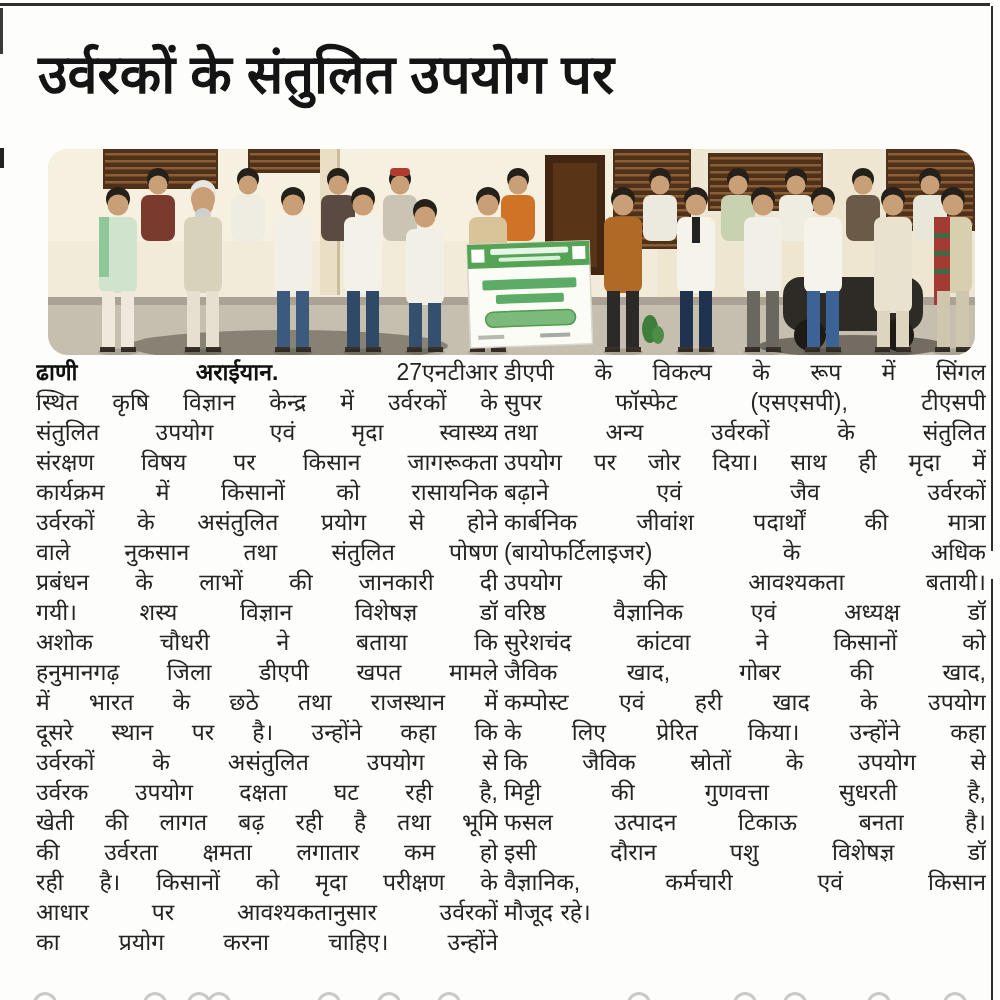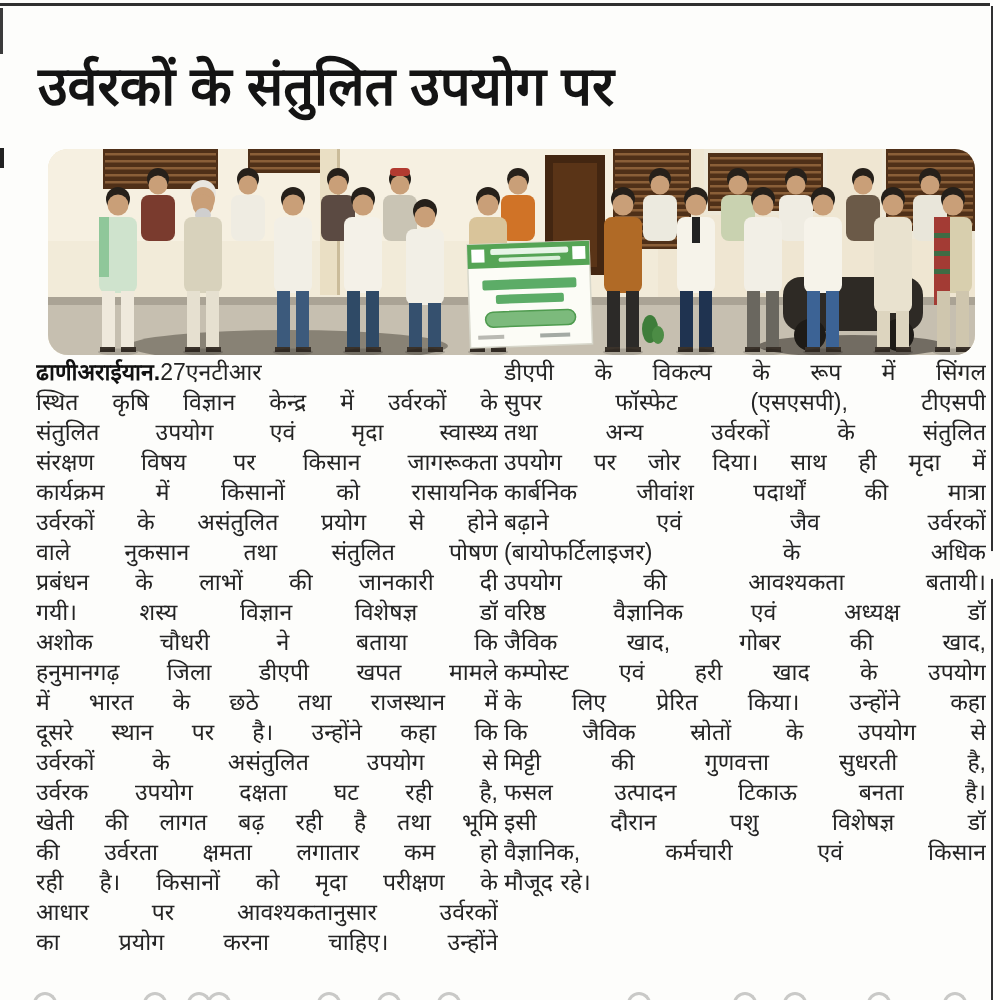--- a/index.html
+++ b/index.html
@@ -7,21 +7,21 @@
     position:relative;width:1000px;height:1000px;background:#fdfdfb;
     overflow:hidden;font-family:"Liberation Sans",sans-serif;color:#262626;
   }
   .top-rule{position:absolute;left:0;top:3px;width:990px;height:3px;background:#2f2f2f;}
   .right-rule{position:absolute;left:991px;top:6px;width:2px;height:994px;background:#2f2f2f;}
   .rule-notch{position:absolute;left:982px;top:551px;width:20px;height:28px;background:#fdfdfb;border-radius:50%;}
   .left-tick-a{position:absolute;left:0;top:8px;width:3px;height:46px;background:#3b3b3b;}
   .left-tick-b{position:absolute;left:0;top:148px;width:4px;height:20px;background:#222;}
 
   .headline{
-    position:absolute;left:38px;top:20px;width:920px;
+    position:absolute;left:38px;top:8px;width:920px;
     font-weight:bold;font-size:54px;line-height:61px;color:#141414;
     letter-spacing:0px;
   }
   .headline .hl-line{display:block;}
 
   .photo{
     position:absolute;left:48px;top:149px;width:927px;height:206px;
     border-radius:20px;overflow:hidden;background:#f2ebd9;
   }
   .photo svg{display:block;}
@@ -30,21 +30,21 @@
     position:absolute;top:357px;font-size:23px;line-height:30px;color:#242424;
   }
   .col-left{left:36px;width:462px;}
   .col-right{left:504px;width:482px;}
   .tline{
     height:30px;overflow:hidden;
     text-align:justify;text-align-last:justify;
     word-spacing:1px;
   }
   .col-right .tline:last-child{text-align-last:left;}
-  .first-line{display:flex;justify-content:flex-start;align-items:baseline;}
+  .first-line{display:flex;justify-content:space-between;align-items:baseline;}
   .dateline{font-weight:bold;color:#111;}
 
   .bottom-marks{position:absolute;left:0;top:986px;width:1000px;height:14px;}
   .bmark{
     position:absolute;top:6px;width:18px;height:9px;
     border:3px solid #c9c9c7;border-bottom:none;border-radius:12px 12px 0 0;
   }
 </style>
 </head>
 <body>
@@ -368,25 +368,26 @@
         <div class="tline">का प्रयोग करना चाहिए। उन्होंने</div>
       </div>
   </div>
 
   <div class="col col-right">
     <div>
         <div class="tline">डीएपी के विकल्प के रूप में सिंगल</div>
         <div class="tline">सुपर फॉस्फेट (एसएसपी), टीएसपी</div>
         <div class="tline">तथा अन्य उर्वरकों के संतुलित</div>
         <div class="tline">उपयोग पर जोर दिया। साथ ही मृदा में</div>
+        <div class="tline">बढ़ाने एवं जैव उर्वरकों</div>
         <div class="tline">कार्बनिक जीवांश पदार्थों की मात्रा</div>
-        <div class="tline">बढ़ाने एवं जैव उर्वरकों</div>
         <div class="tline">(बायोफर्टिलाइजर) के अधिक</div>
         <div class="tline">उपयोग की आवश्यकता बतायी।</div>
         <div class="tline">वरिष्ठ वैज्ञानिक एवं अध्यक्ष डॉ</div>
+        <div class="tline">सुरेशचंद कांटवा ने किसानों को</div>
         <div class="tline">जैविक खाद, गोबर की खाद,</div>
         <div class="tline">कम्पोस्ट एवं हरी खाद के उपयोग</div>
         <div class="tline">के लिए प्रेरित किया। उन्होंने कहा</div>
         <div class="tline">कि जैविक स्रोतों के उपयोग से</div>
         <div class="tline">मिट्टी की गुणवत्ता सुधरती है,</div>
         <div class="tline">फसल उत्पादन टिकाऊ बनता है।</div>
         <div class="tline">इसी दौरान पशु विशेषज्ञ डॉ</div>
         <div class="tline">वैज्ञानिक, कर्मचारी एवं किसान</div>
         <div class="tline">मौजूद रहे।</div>
       </div>

